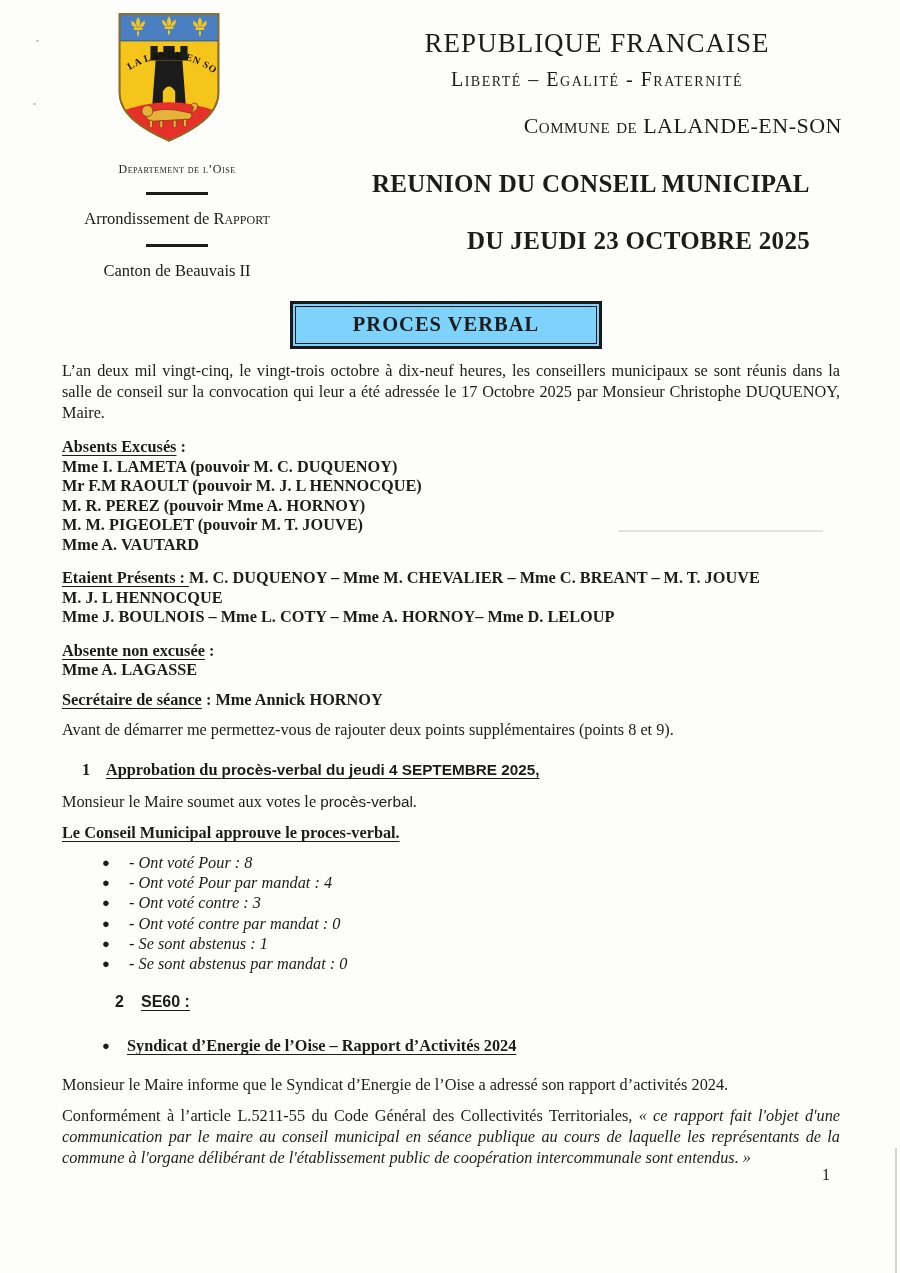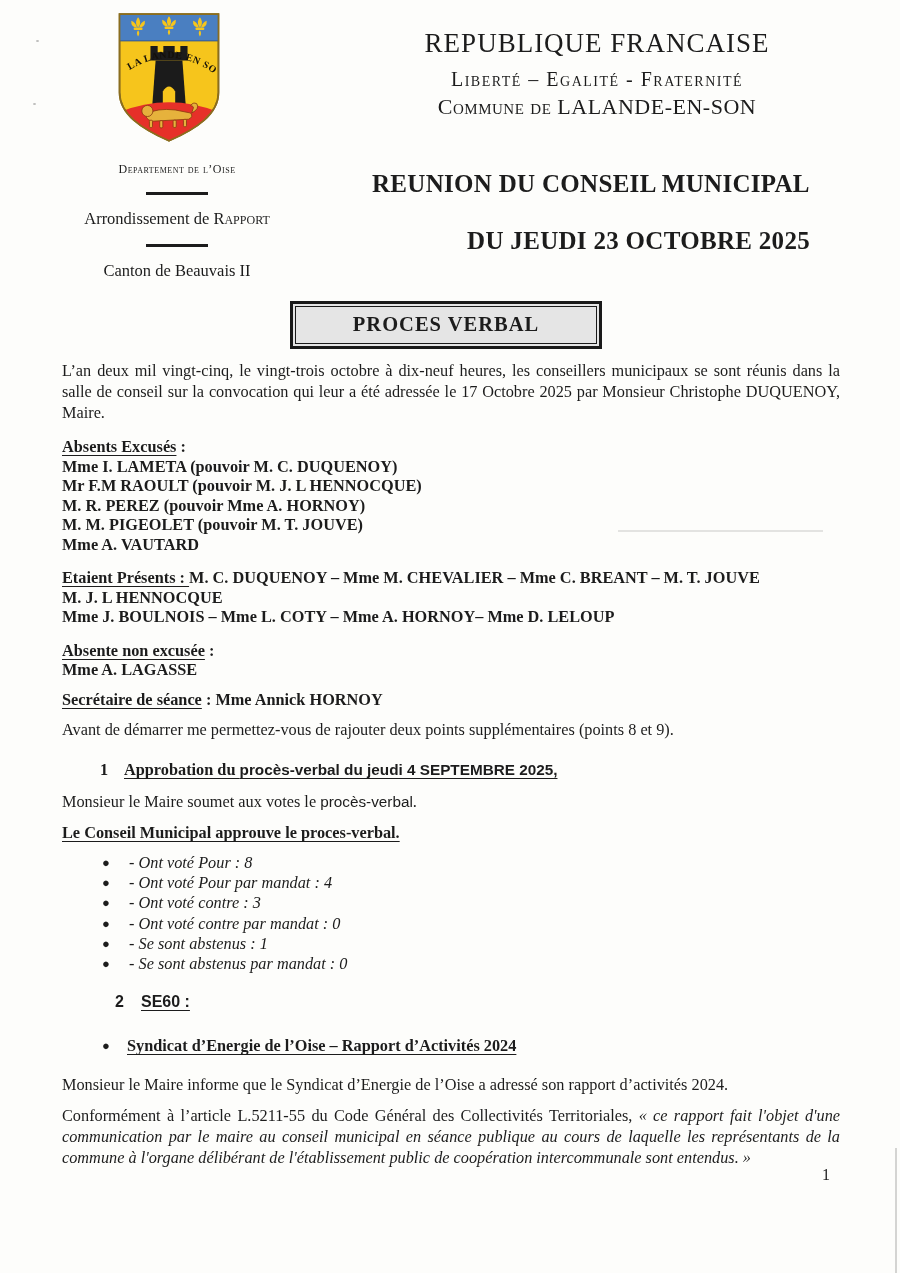--- a/index.html
+++ b/index.html
@@ -6,44 +6,44 @@
   .page{
     position:relative;width:900px;height:1273px;margin:0 auto;
     background:#fdfdfb;color:#1c1c1c;overflow:hidden;
     font-family:"Liberation Serif", serif;
   }
   
   .crest{position:absolute;left:114px;top:10px;}
   .hdr-right{position:absolute;left:352px;top:28px;width:490px;text-align:center;}
   .republique{font-size:27px;letter-spacing:1px;}
   .motto{font-variant:small-caps;font-size:20px;letter-spacing:1.5px;margin-top:9px;}
-  .commune{font-variant:small-caps;font-size:22px;letter-spacing:.5px;margin-top:3px;}
+  .commune{font-variant:small-caps;font-size:22px;letter-spacing:.5px;margin-top:22px;text-align:right;}
   .left-col{position:absolute;left:52px;top:162px;width:250px;text-align:center;font-size:15.5px;}
   .left-col .sc{font-variant:small-caps;}
   .dept{font-variant:small-caps;font-size:12px;letter-spacing:.5px;}
   .rule{width:62px;height:3px;background:#1c1c1c;margin:15px auto 14px auto;}
   .arrond{font-size:16.5px;}
   .canton{font-size:16.5px;margin-top:13px;}
   .meeting{position:absolute;left:360px;top:170px;width:472px;font-weight:bold;font-size:25px;letter-spacing:.3px;}
   .meeting .l1{text-align:left;padding-left:12px;}
   .meeting .l2{margin-top:29px;text-align:right;padding-right:22px;}
   
-  .pv-box{position:absolute;left:290px;top:301px;width:306px;border:3px solid #1a1a1a;background:#e5e5e5;}
+  .pv-box{position:absolute;left:290px;top:301px;width:306px;border:3px solid #1a1a1a;background:#7dd3fc;}
   .pv-inner{border:1.5px solid #1a1a1a;margin:2px;padding:6px 0 7px 0;text-align:center;
             font-weight:bold;font-size:20.5px;letter-spacing:1px;}
   
   .body{position:absolute;left:62px;top:360px;width:778px;font-size:16.3px;line-height:21px;}
   .just{text-align:justify;}
   p{margin:0;}
   .gap-s{margin-bottom:10px;} .gap-m{margin-bottom:14px;} .gap-l{margin-bottom:19px;}
   b,.b{font-weight:bold;}
   .u{text-decoration:underline;text-decoration-thickness:1.4px;text-underline-offset:2.5px;}
   .boldlist{font-weight:bold;line-height:19.5px;}
   .sans{font-family:"Liberation Sans", sans-serif;font-size:15.3px;}
-  .sec-h{font-weight:bold;margin-left:38px;margin-bottom:11px;}
+  .sec-h{font-weight:bold;margin-left:20px;margin-bottom:11px;}
   .sec-h .num{display:inline-block;width:24px;}
   .sec2-h{font-family:"Liberation Sans", sans-serif;font-size:16px;font-weight:bold;
           margin-left:53px;margin-bottom:23px;}
   .sec2-h .num{display:inline-block;width:26px;}
   ul.votes{list-style:none;margin:0 0 17px 0;padding:0 0 0 40px;}
   ul.votes li{display:flex;line-height:20.2px;font-style:italic;}
   ul.votes li .blt{font-style:normal;width:27px;font-size:13px;}
   .bullet-head{display:flex;margin-left:40px;margin-bottom:18px;}
   .bullet-head .blt{width:25px;font-size:13px;}
   .pgnum{position:absolute;left:822px;top:1166px;font-size:16px;}

